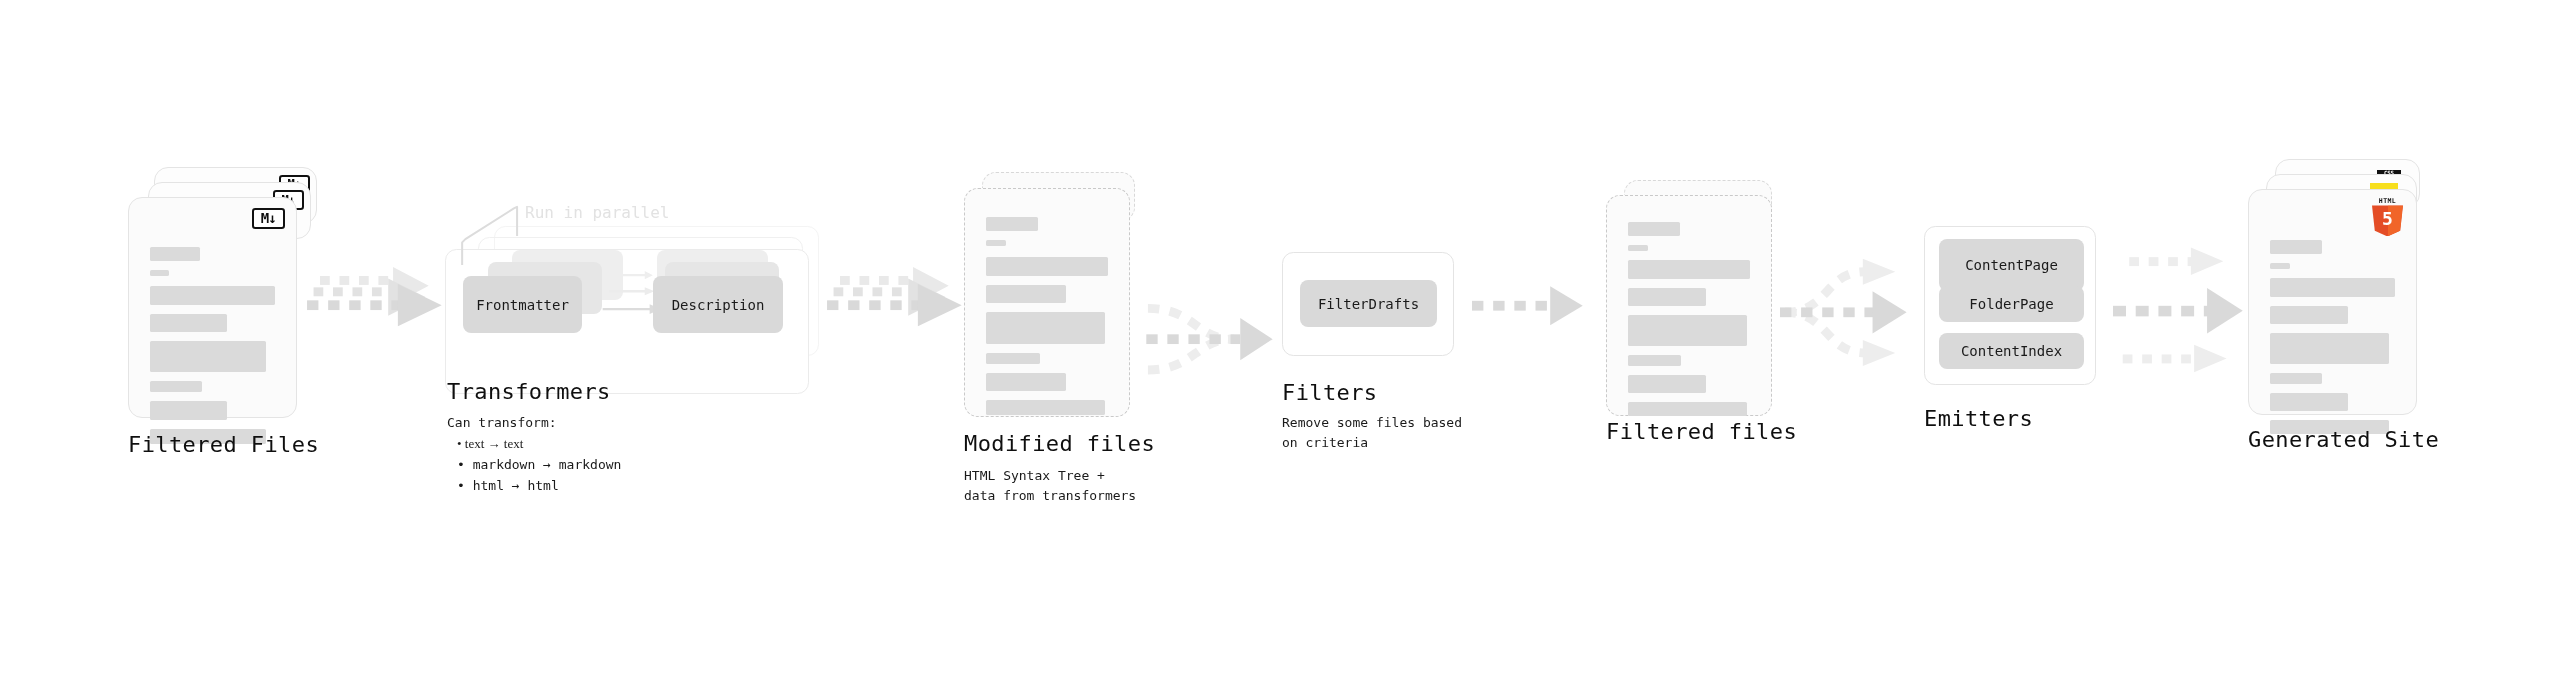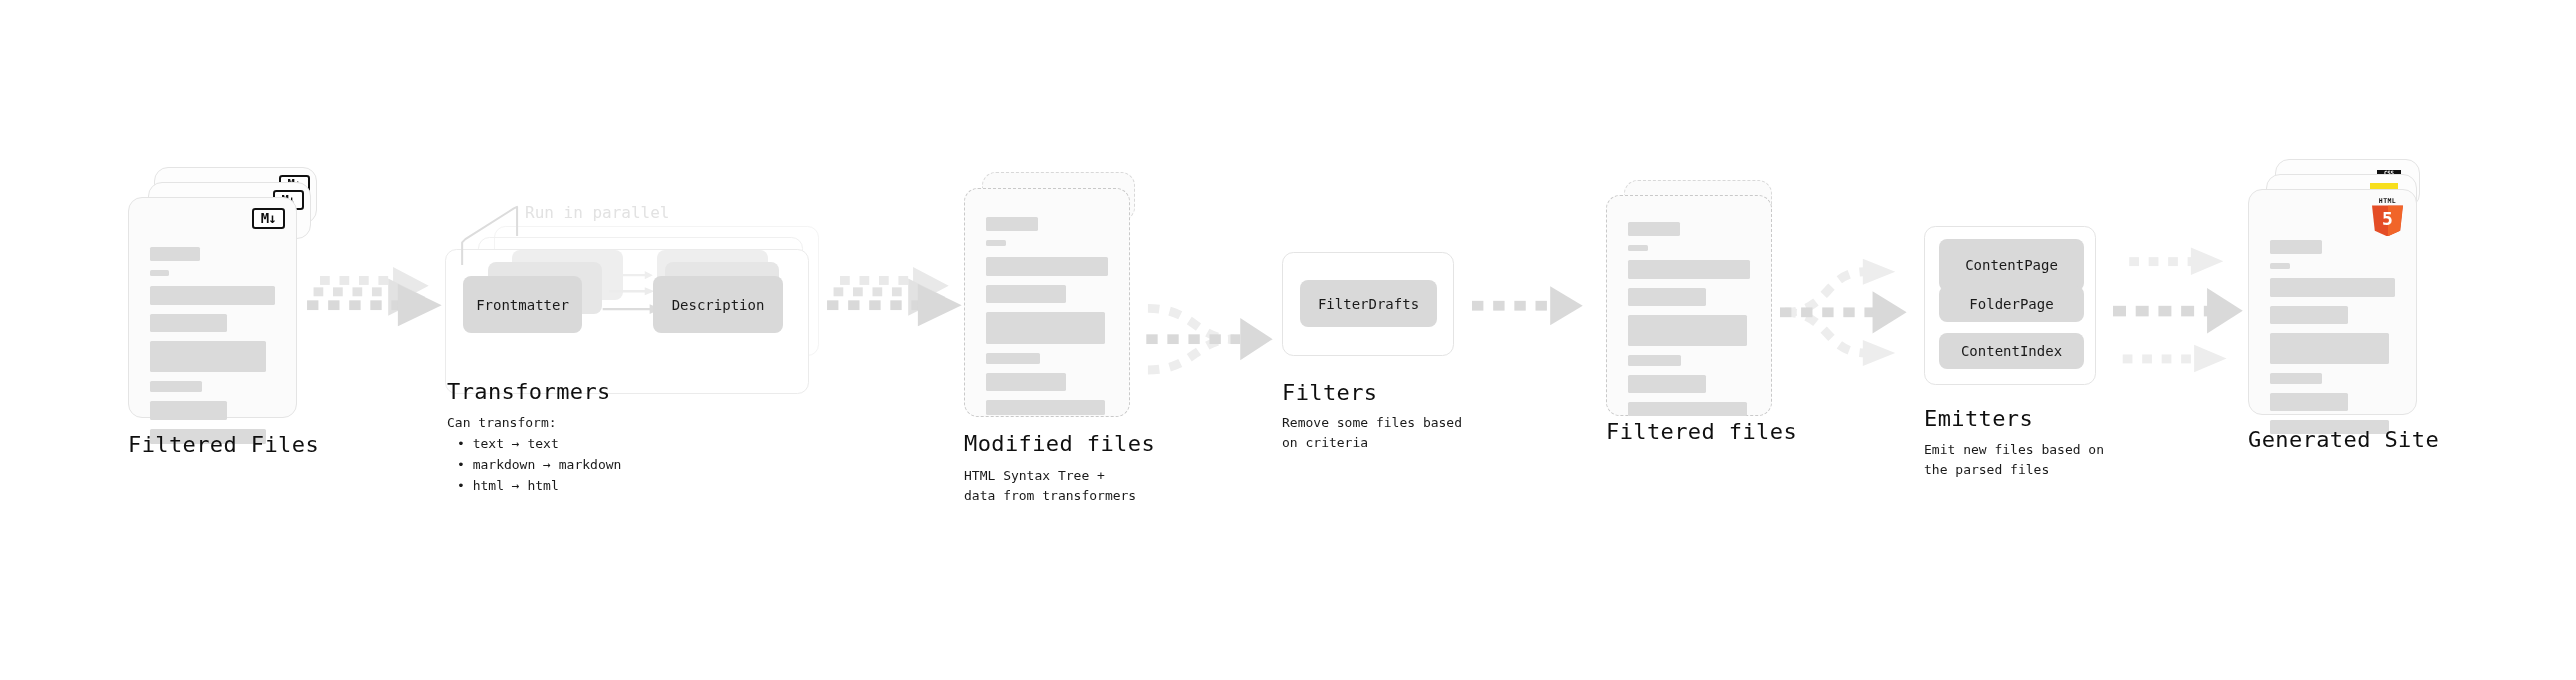--- a/index.html
+++ b/index.html
@@ -204,21 +204,21 @@
     <div class="pill" style="left:463px; top:276px; width:119px; height:57px;">Frontmatter</div>
     <div class="pill" style="left:653px; top:276px; width:130px; height:57px;">Description</div>
 
     <svg class="abs" style="left:460px; top:202px; width:98px; height:63px;" viewBox="0 0 120 78" width="98" height="63">
       <path d="M2 78 L2 50 L6 46 L66 8 L70 6 L70 42" fill="none" stroke="#dcdcdc" stroke-width="2.5" stroke-linejoin="round"></path>
     </svg>
     <div class="ghosttext" style="left:525px; top:203px;">Run in parallel</div>
   </div>
   <div class="title" style="left:447px; top:379px;">Transformers</div>
   <div class="sub" style="left:447px; top:413px;">Can transform:</div>
-  <div class="sub" style="left:457px; top:434px;">• text → text</div>
+  <div class="sub" style="left:457px; top:434px;font-family:Liberation Serif, serif;">• text → text</div>
   <div class="sub" style="left:457px; top:455px;">• markdown → markdown</div>
   <div class="sub" style="left:457px; top:476px;">• html → html</div>
 
   <svg class="abs" style="left:827px; top:276px; width:138px; height:73px;" viewBox="0 0 170 90" width="138" height="73">
     <g fill="#e9e9e9">
       <rect x="16" y="0" width="12" height="11"></rect>
         <rect x="40" y="0" width="12" height="11"></rect>
       <rect x="64" y="0" width="12" height="11"></rect>
         <rect x="88" y="0" width="12" height="11"></rect>
       <rect x="112" y="0" width="12" height="11"></rect>
@@ -320,22 +320,20 @@
       <rect x="104" y="78" width="12" height="12"></rect>
       <path d="M114 58 L156 84 L114 110 Z"></path>
     </g>
   </svg>
 
   <div class="pbox" style="left:1924px; top:226px; width:172px; height:159px;"></div>
   <div class="pill" style="left:1939px; top:239px; width:145px; height:52px;">ContentPage</div>
   <div class="pill" style="left:1939px; top:286px; width:145px; height:36px;">FolderPage</div>
   <div class="pill" style="left:1939px; top:333px; width:145px; height:36px;">ContentIndex</div>
   <div class="title" style="left:1924px; top:406px;">Emitters</div>
-  <div class="sub" style="left:1924px; top:440px;">Emit new files based on
-the parsed files</div>
 
   <svg class="abs" style="left:2113px; top:236px; width:146px; height:138px;" viewBox="0 0 180 170" width="146" height="138">
     <g fill="#ededed">
       <rect x="20" y="26" width="12" height="11"></rect>
         <rect x="44" y="26" width="12" height="11"></rect>
       <rect x="68" y="26" width="12" height="11"></rect>
         <rect x="92" y="26" width="12" height="11"></rect>
       <path d="M96 14 L136 31 L96 48 Z"></path>
     </g>
     <g fill="#d9d9d9">

